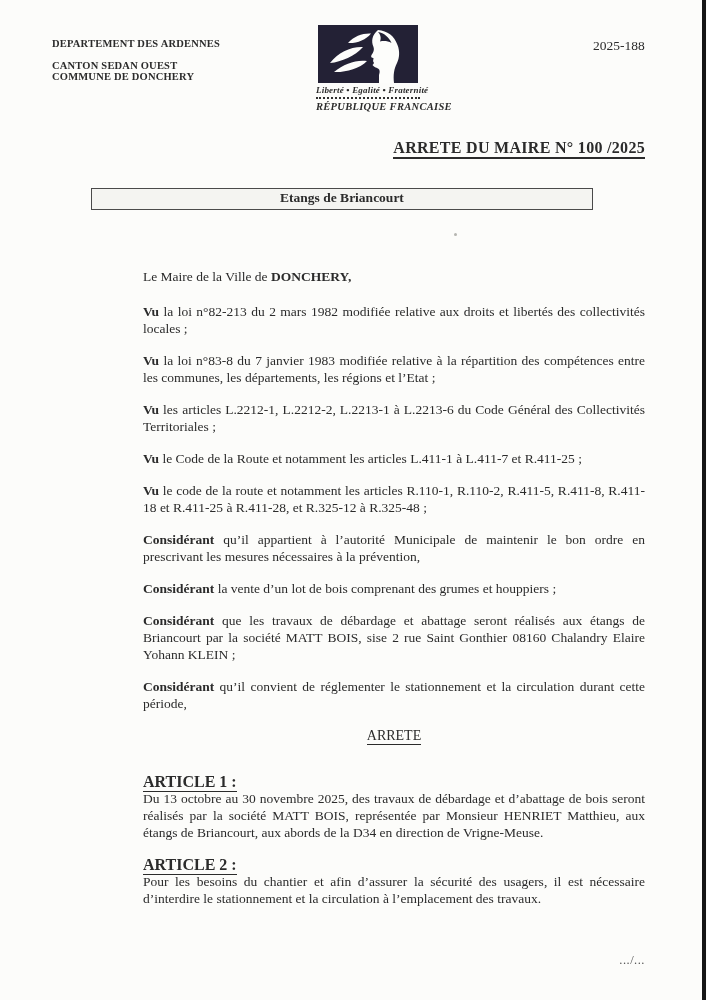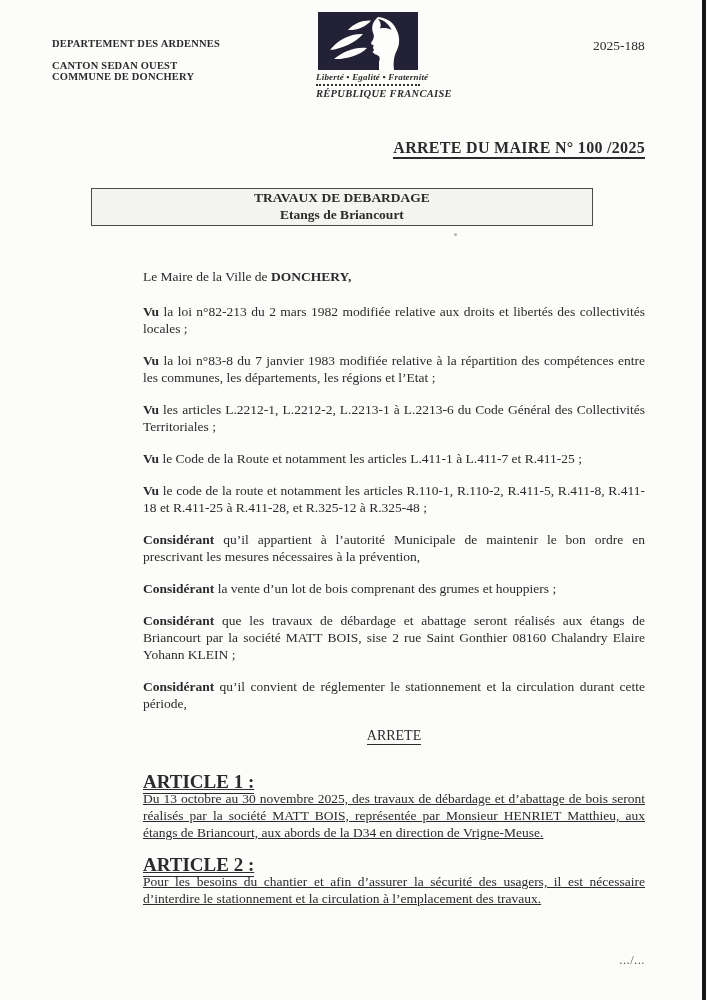--- a/index.html
+++ b/index.html
@@ -4,21 +4,21 @@
 <style>
   html,body { margin:0; padding:0; background:#e9e9e9; }
   .page {
     position:relative; width:707px; height:1000px; margin:0 auto;
     background:#fcfcfa; color:#2b2b2b; overflow:hidden;
     font-family:"Liberation Serif","DejaVu Serif",serif;
   }
   
   .org-block { position:absolute; left:52px; top:38px; font-size:10.5px; font-weight:700; letter-spacing:0.2px; line-height:11.5px; }
   .org-dept { margin-bottom:10px; }
-  .logo { position:absolute; left:316px; top:12px; width:104px; text-align:center; }
+  .logo { position:absolute; left:316px; top:25px; width:104px; text-align:center; }
   .logo svg { display:block; margin:0 auto; width:100px; height:58px; }
   .motto { font-size:9px; font-style:italic; font-weight:700; margin-top:2px; white-space:nowrap; letter-spacing:0.2px; }
   .sep { margin:2px auto 2px auto; width:104px; border-top:2px dotted #2f2f2f; height:0; }
   .republic { font-size:10.5px; font-style:italic; font-weight:700; white-space:nowrap; letter-spacing:0.3px; }
   .ref-number { position:absolute; left:593px; top:38px; font-size:13.5px; }
   
   .doc-title { position:absolute; left:143px; top:139px; width:502px; text-align:right; font-size:16px; font-weight:700; letter-spacing:0.3px; }
   .u { border-bottom:2px solid #2b2b2b; padding-bottom:1px; }
   .u-thin { border-bottom:1.5px solid #2b2b2b; padding-bottom:1px; }
   .subject-box {
@@ -26,22 +26,22 @@
     border:1.5px solid #4a4a4a; background:#f4f4f1;
     text-align:center; font-weight:700; font-size:13.5px; line-height:16.5px; padding:1px 0 2px 0;
   }
   .speck { position:absolute; left:454px; top:233px; width:3px; height:3px; background:#b5b5b0; border-radius:50%; }
   
   .body-col { position:absolute; left:143px; top:268px; width:502px; font-size:13.5px; line-height:17px; text-align:justify; }
   .body-col p { margin:0 0 15px 0; }
   p.intro { margin-bottom:18px; }
   .lead { font-weight:700; }
   .decision { text-align:center; font-weight:400; font-size:14px; margin:5px 0 29px 0; }
-  .art-h { font-weight:700; font-size:19px;text-decoration:underline; }
-  .art-p { margin:0 0 13px 0;text-decoration:underline; }
+  .art-h { font-weight:700; font-size:16px; }
+  .art-p { margin:0 0 13px 0; }
   
   .cont-mark { position:absolute; left:143px; top:953px; width:502px; text-align:right; font-size:12.5px; color:#555; letter-spacing:0.5px; }
   .scan-edge { position:absolute; top:0; right:1px; width:4px; height:1000px; background:#161616; }
 </style>
 </head>
 <body>
 
 <div class="page">
 
   <div class="org-block">
@@ -64,21 +64,20 @@
     <div class="republic">RÉPUBLIQUE FRANCAISE</div>
   </div>
 
   <div class="ref-number">2025-188</div>
 
   <div class="doc-title">
     <span class="u">ARRETE DU MAIRE N° 100 /2025</span>
   </div>
 
   <div class="subject-box">
-    <div>TRAVAUX DE DEBARDAGE</div>
     <div>Etangs de Briancourt</div>
   </div>
   <div class="speck"></div>
 
   <div class="body-col">
 
     <p class="intro"><span>Le Maire de la Ville de </span><span class="lead">DONCHERY,</span></p>
 
     <p><span class="lead">Vu</span><span> la loi n°82-213 du 2 mars 1982 modifiée relative aux droits et libertés des collectivités locales ;</span></p>
     <p><span class="lead">Vu</span><span> la loi n°83-8 du 7 janvier 1983 modifiée relative à la répartition des compétences entre les communes, les départements, les régions et l’Etat ;</span></p>

